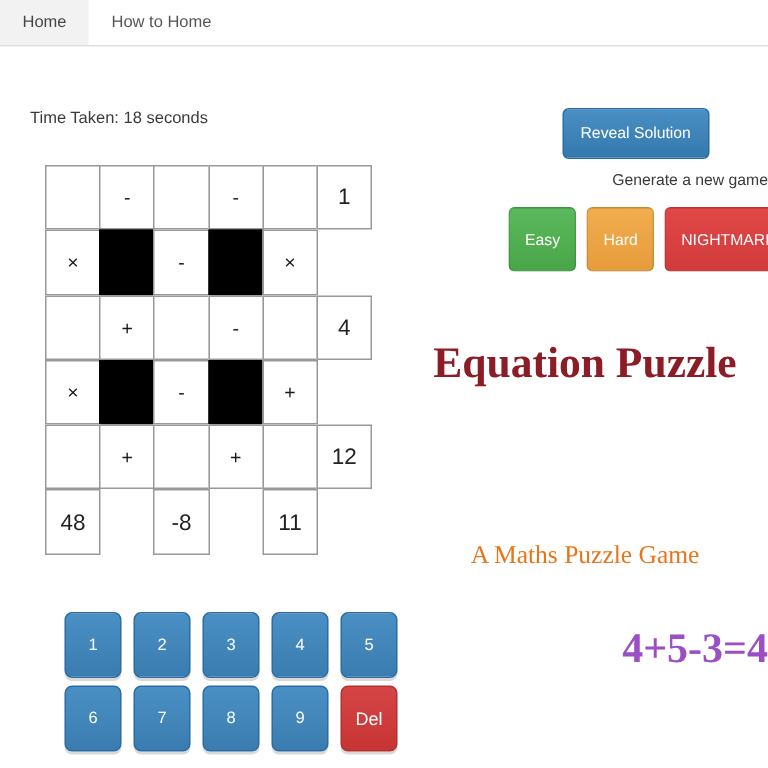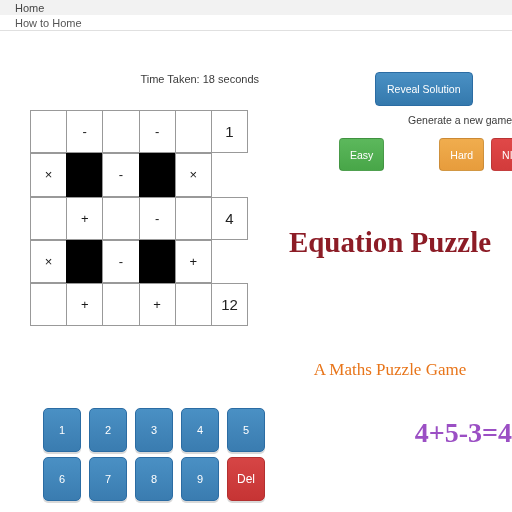--- a/index.html
+++ b/index.html
@@ -19,45 +19,44 @@
   .navbar {
     position: absolute;
     left: 0; top: 0;
     width: 512px;
     height: 31px;
     background: #ffffff;
     border-bottom: 1px solid #e0e0e0;
     display: flex;
     align-items: stretch;
     box-sizing: border-box;
-    flex-direction: column;
   }
   .nav-item {
     display: flex;
     align-items: center;
     padding: 0 15px;
     font-size: 11px;
     color: #555555;
     height: 100%;
     box-sizing: border-box;
     cursor: pointer;
     white-space: nowrap;
   }
   .nav-item.active {
     background: #f2f2f2;
     color: #454545;
   }
 
   
   .timer {
     position: absolute;
-    left: 36px;
+    left: 20px;
     top: 73px;
     width: 223px;
-    text-align: right;
+    text-align: left;
     font-size: 11px;
     color: #3a3a3a;
     white-space: nowrap;
   }
 
   
   .grid {
     position: absolute;
     left: 30px;
     top: 110px;
@@ -161,36 +160,36 @@
     color: #3a3a3a;
     white-space: nowrap;
   }
   .diff-row {
     position: absolute;
     left: 339px;
     top: 138px;
     display: flex;
   }
   .diff-btn {
-    height: 33px;
+    height: 43px;
     padding: 0 10px;
     margin-right: 7px;
     border-radius: 4px;
     color: #ffffff;
     font-size: 10.5px;
     display: flex;
     align-items: center;
     justify-content: center;
     cursor: pointer;
     box-sizing: border-box;
     white-space: nowrap;
     border: 1px solid rgba(0,0,0,0.12);
   }
   .diff-easy  { background: linear-gradient(to bottom,#5cb85c,#48a648); }
-  .diff-hard  { background: linear-gradient(to bottom,#f0ad4e,#e79c3c); margin-left: 48px; }
+  .diff-hard  { background: linear-gradient(to bottom,#f0ad4e,#e79c3c); }
   .diff-night { background: linear-gradient(to bottom,#e04848,#d23b3b); }
 
   .brand-title {
     position: absolute;
     left: 268px;
     top: 226px;
     width: 244px;
     text-align: center;
     font-family: "Liberation Serif", serif;
     font-weight: bold;
@@ -267,20 +266,28 @@
       <div class="cell empty-void"></div>
     </div>
     <div class="grid-row">
       <div class="cell"></div>
       <div class="cell op">+</div>
       <div class="cell"></div>
       <div class="cell op">+</div>
       <div class="cell"></div>
       <div class="cell result">12</div>
     </div>
+    <div class="grid-row">
+      <div class="cell result">48</div>
+      <div class="cell empty-void"></div>
+      <div class="cell result">-8</div>
+      <div class="cell empty-void"></div>
+      <div class="cell result">11</div>
+      <div class="cell empty-void"></div>
+    </div>
   </div>
 
 <div class="keypad" id="keypad">
     <div class="key-row">
       <div class="key">1</div>
       <div class="key">2</div>
       <div class="key">3</div>
       <div class="key">4</div>
       <div class="key">5</div>
     </div>

